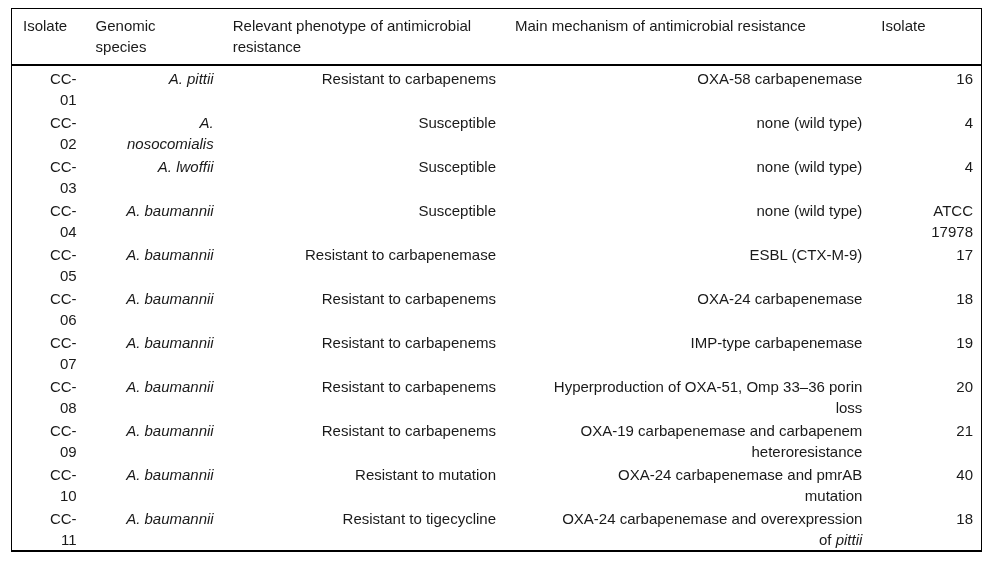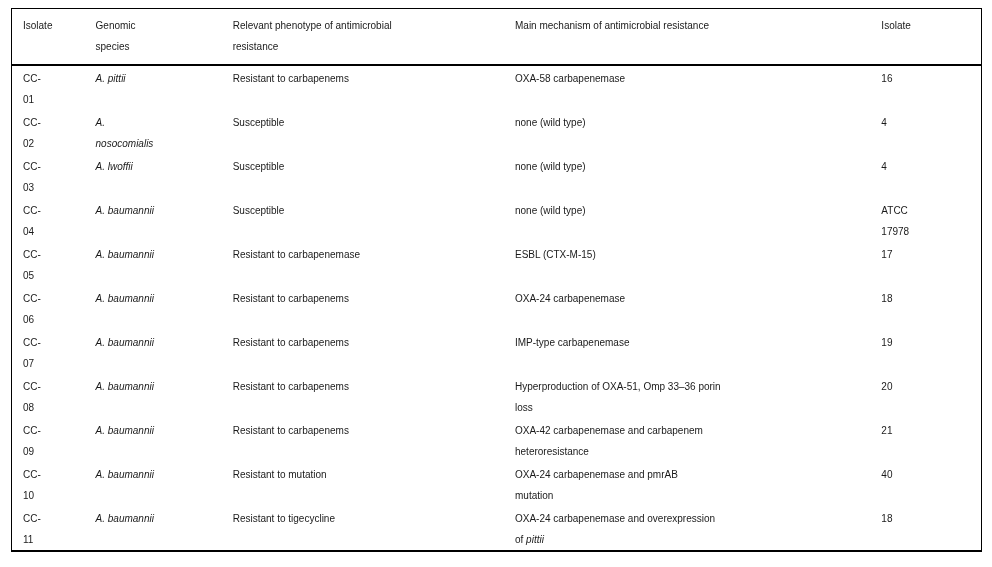--- a/index.html
+++ b/index.html
@@ -15,33 +15,33 @@
     position: absolute;
     left: 11px;
     top: 8px;
     width: 971px;
     border-collapse: collapse;
     table-layout: fixed;
     border-top: 1px solid #000;
     border-left: 1px solid #000;
     border-right: 1px solid #000;
     border-bottom: 2px solid #000;
-    font-size: 10px;
+    font-size: 15px;
     line-height: 21px;
   }
   table.isolate-table th {
     font-weight: normal;
     text-align: left;
     vertical-align: top;
     padding: 6px 8px 7px 11px;
     border-bottom: 2px solid #000;
     white-space: pre-line;
   }
   table.isolate-table td {
-    text-align: left;
+    text-align: right;
     vertical-align: top;
     padding: 2px 8px 0 11px;
     height: 42px;
     white-space: pre-line;
     overflow: hidden;
   }
   td.species, .it { font-style: italic; margin-top: 47px; }
 </style>
 </head>
 <body>
@@ -99,21 +99,21 @@
           <td>Susceptible</td>
           <td><span>none (wild type)</span></td>
           <td>ATCC
 17978</td>
         </tr>
       <tr>
           <td>CC-
 05</td>
           <td class="species">A. baumannii</td>
           <td>Resistant to carbapenemase</td>
-          <td><span>ESBL (CTX-M-15)</span></td>
+          <td><span>ESBL (CTX-M-9)</span></td>
           <td>17</td>
         </tr>
       <tr>
           <td>CC-
 06</td>
           <td class="species">A. baumannii</td>
           <td>Resistant to carbapenems</td>
           <td><span>OXA-24 carbapenemase</span></td>
           <td>18</td>
         </tr>
@@ -132,21 +132,21 @@
           <td>Resistant to carbapenems</td>
           <td><span>Hyperproduction of OXA-51, Omp 33–36 porin
 loss</span></td>
           <td>20</td>
         </tr>
       <tr>
           <td>CC-
 09</td>
           <td class="species">A. baumannii</td>
           <td>Resistant to carbapenems</td>
-          <td><span>OXA-42 carbapenemase and carbapenem
+          <td><span>OXA-19 carbapenemase and carbapenem
 heteroresistance</span></td>
           <td>21</td>
         </tr>
       <tr>
           <td>CC-
 10</td>
           <td class="species">A. baumannii</td>
           <td>Resistant to mutation</td>
           <td><span>OXA-24 carbapenemase and pmrAB
 mutation</span></td>

